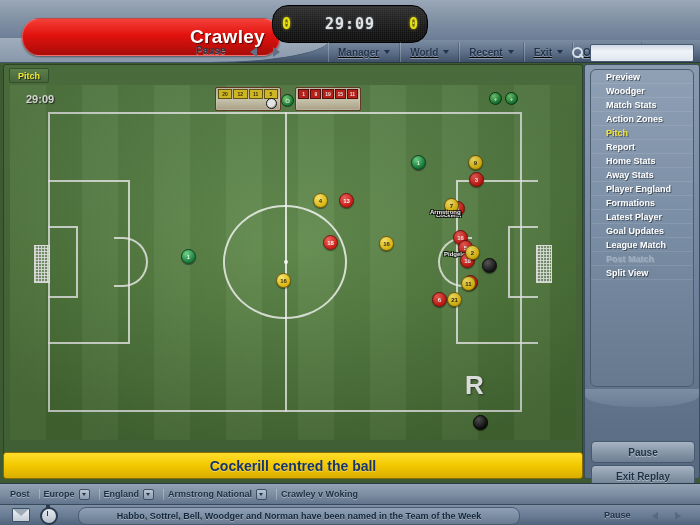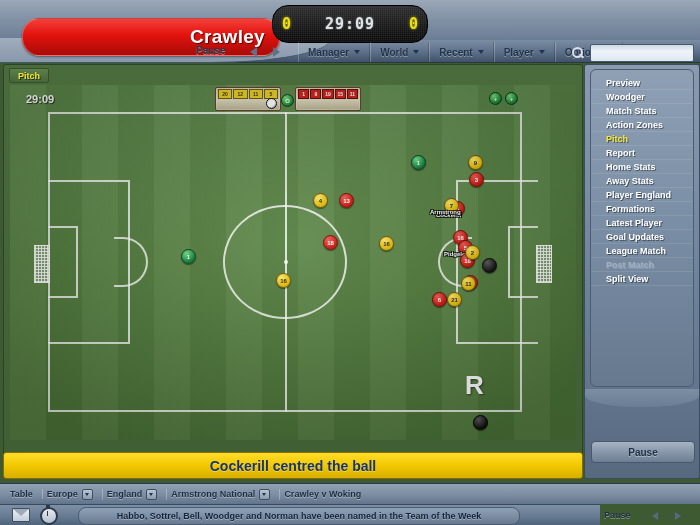--- a/index.html
+++ b/index.html
@@ -88,21 +88,21 @@
   }
   .arrowbtn:before{
     content:"";position:absolute;top:2px;width:0;height:0;
     border-top:5px solid transparent;border-bottom:5px solid transparent;
   }
   .arr-prev{left:248px;}
   .arr-prev:before{left:2px;border-right:7px solid #5e7187;}
   .arr-next{left:270px;}
   .arr-next:before{left:3px;border-left:7px solid #5e7187;}
 
-  .menus{position:absolute;left:298px;top:0;height:20px;display:flex;align-items:flex-end;}
+  .menus{position:absolute;left:328px;top:0;height:20px;display:flex;align-items:flex-end;text-decoration:underline;}
   .menu-item{
     position:relative;height:20px;display:flex;align-items:center;
     padding:0 9px;cursor:pointer;
     border-left:1px solid rgba(255,255,255,.22);
     border-right:1px solid rgba(0,0,0,.18);
     font-size:10px;font-weight:bold;color:#22344a;
     text-shadow:0 1px 0 rgba(255,255,255,.35);
     white-space:nowrap;
   }
   .menu-item .caret{
@@ -277,21 +277,21 @@
   
   .sidebar{
     position:absolute;left:584px;top:64px;width:114px;height:413px;
     background:linear-gradient(180deg,#8a9bb0 0%,#6d819a 55%,#56697f 100%);
     border:1px solid #3a4c61;border-radius:3px;
   }
   .side-list{
     position:absolute;left:5px;top:4px;width:104px;height:318px;
     background:linear-gradient(180deg,#8fa0b5 0%,#7b8fa6 45%,#66798f 100%);
     border:1px solid #4a5d72;border-radius:6px;
-    padding-top:6px;box-sizing:border-box;overflow:hidden;
+    padding-top:0;box-sizing:border-box;overflow:hidden;
   }
   .side-item{
     height:13px;padding-left:15px;display:flex;align-items:center;cursor:pointer;
     border-bottom:1px solid rgba(255,255,255,.10);
   }
   .side-item span{
     font-size:9px;font-weight:bold;color:#ffffff;
     text-shadow:1px 1px 0 rgba(0,0,0,.45);
   }
   .side-item.active span{color:#f7e733;}
@@ -334,21 +334,21 @@
     width:9px;height:9px;border:1px solid #3d4f64;border-radius:2px;
     background:linear-gradient(180deg,#b9c5d3,#8c9bad);
     position:relative;
   }
   .crumb .cbox:after{
     content:"";position:absolute;left:2px;top:3px;width:0;height:0;
     border-left:2.5px solid transparent;border-right:2.5px solid transparent;
     border-top:3px solid #22344a;
   }
   .statusbar{
-    position:absolute;left:0;top:504px;width:600px;height:21px;
+    position:absolute;left:0;top:504px;width:700px;height:21px;
     background:linear-gradient(180deg,#7f90a5 0%,#667a92 55%,#4c6078 100%);
     border-top:1px solid #384a5e;
   }
   .ticker{
     position:absolute;left:78px;top:2px;width:440px;height:16px;
     background:linear-gradient(180deg,#8ea0b5 0%,#7b8da3 55%,#68798f 100%);
     border:1px solid #495c71;border-radius:8px;
     display:flex;align-items:center;justify-content:center;
   }
   .ticker span{
@@ -432,21 +432,21 @@
         </div>
         <div class="menu-item">
           <span>World</span>
           <i class="caret"></i>
         </div>
         <div class="menu-item">
           <span>Recent</span>
           <i class="caret"></i>
         </div>
         <div class="menu-item">
-          <span>Player</span>
+          <span>Exit</span>
           <i class="caret"></i>
         </div>
         <div class="menu-item">
           <span>Options</span>
           <i class="caret"></i>
         </div>
       </div>
 
       <div class="searchwrap">
         <div class="magnifier"></div>
@@ -585,25 +585,28 @@
           <span>Post Match</span>
         </div>
         <div class="side-item">
           <span>Split View</span>
         </div>
       </div>
     <div class="side-curve"></div>
     <div class="sbtn sbtn-pause">
       <span>Pause</span>
     </div>
+    <div class="sbtn sbtn-exit">
+      <span>Exit Replay</span>
+    </div>
   </div>
 
   <div class="breadcrumbbar" id="breadcrumb-bar">
       <div class="crumb">
-        <span>Table</span>
+        <span>Post</span>
       </div>
       <div class="crumb">
         <span>Europe</span>
         <i class="cbox"></i>
       </div>
       <div class="crumb">
         <span>England</span>
         <i class="cbox"></i>
       </div>
       <div class="crumb">

